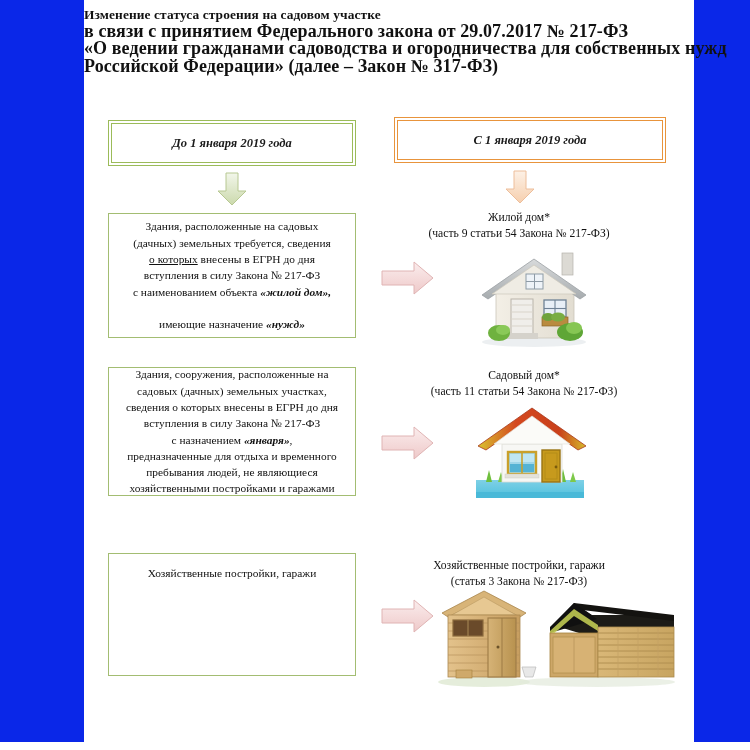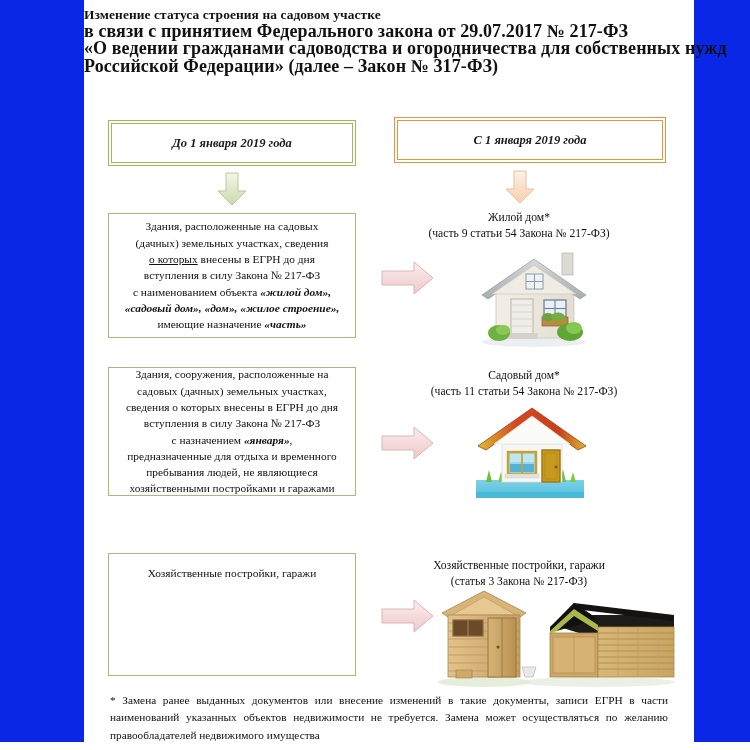--- a/index.html
+++ b/index.html
@@ -194,26 +194,26 @@
               <stop offset="1" stop-color="#f6cfae"></stop>
         </linearGradient>
           </defs>
         <path d="M9 1 H21 V19 H29 L15 33 L1 19 H9 Z" fill="url(#gR)" stroke="#edbe9b" stroke-width="1"></path>
       </svg>
     </div>
 
     <div class="lbox lbox1">
       <div class="txt">
         <span>Здания, расположенные на садовых</span><br>
-        <span>(дачных) земельных участках, сведения</span><br>
+        <span>(дачных) земельных требуется, сведения</span><br>
         <u class="ul">о которых</u><span> внесены в ЕГРН до дня</span><br>
         <span>вступления в силу Закона № 217-ФЗ</span><br>
         <span>с наименованием объекта </span><i class="it">«жилой дом»,</i><br>
-        <i class="it">«садовый дом», «дом», «жилое строение»,</i><br>
-        <span>имеющие назначение </span><i class="it">«часть»</i>
+        <br>
+        <span>имеющие назначение </span><i class="it">«нужд»</i>
       </div>
     </div>
 
     <div class="rlabel" style="left:290px; top:210px;">
       <span class="l1">Жилой дом*</span>
       <span class="l2">(часть 9 статьи 54 Закона № 217-ФЗ)</span>
     </div>
 
     <div class="harrow" style="left:297px; top:260px;">
       <svg width="54" height="36" viewBox="0 0 54 36">
@@ -428,18 +428,15 @@
           </g>
           <g stroke="#c3a265" stroke-width=".7">
             <line x1="196" y1="42" x2="196" y2="92"></line>
               <line x1="216" y1="42" x2="216" y2="92"></line>
             <line x1="236" y1="42" x2="236" y2="92"></line>
           </g>
         </g>
       </svg>
     </div>
 
-    <div class="footer">
-      <p>* Замена ранее выданных документов или внесение изменений в такие документы, записи ЕГРН в части наименований указанных объектов недвижимости не требуется. Замена может осуществляться по желанию правообладателей недвижимого имущества</p>
-    </div>
 
   </div>
 </div>
 
 </body></html>

